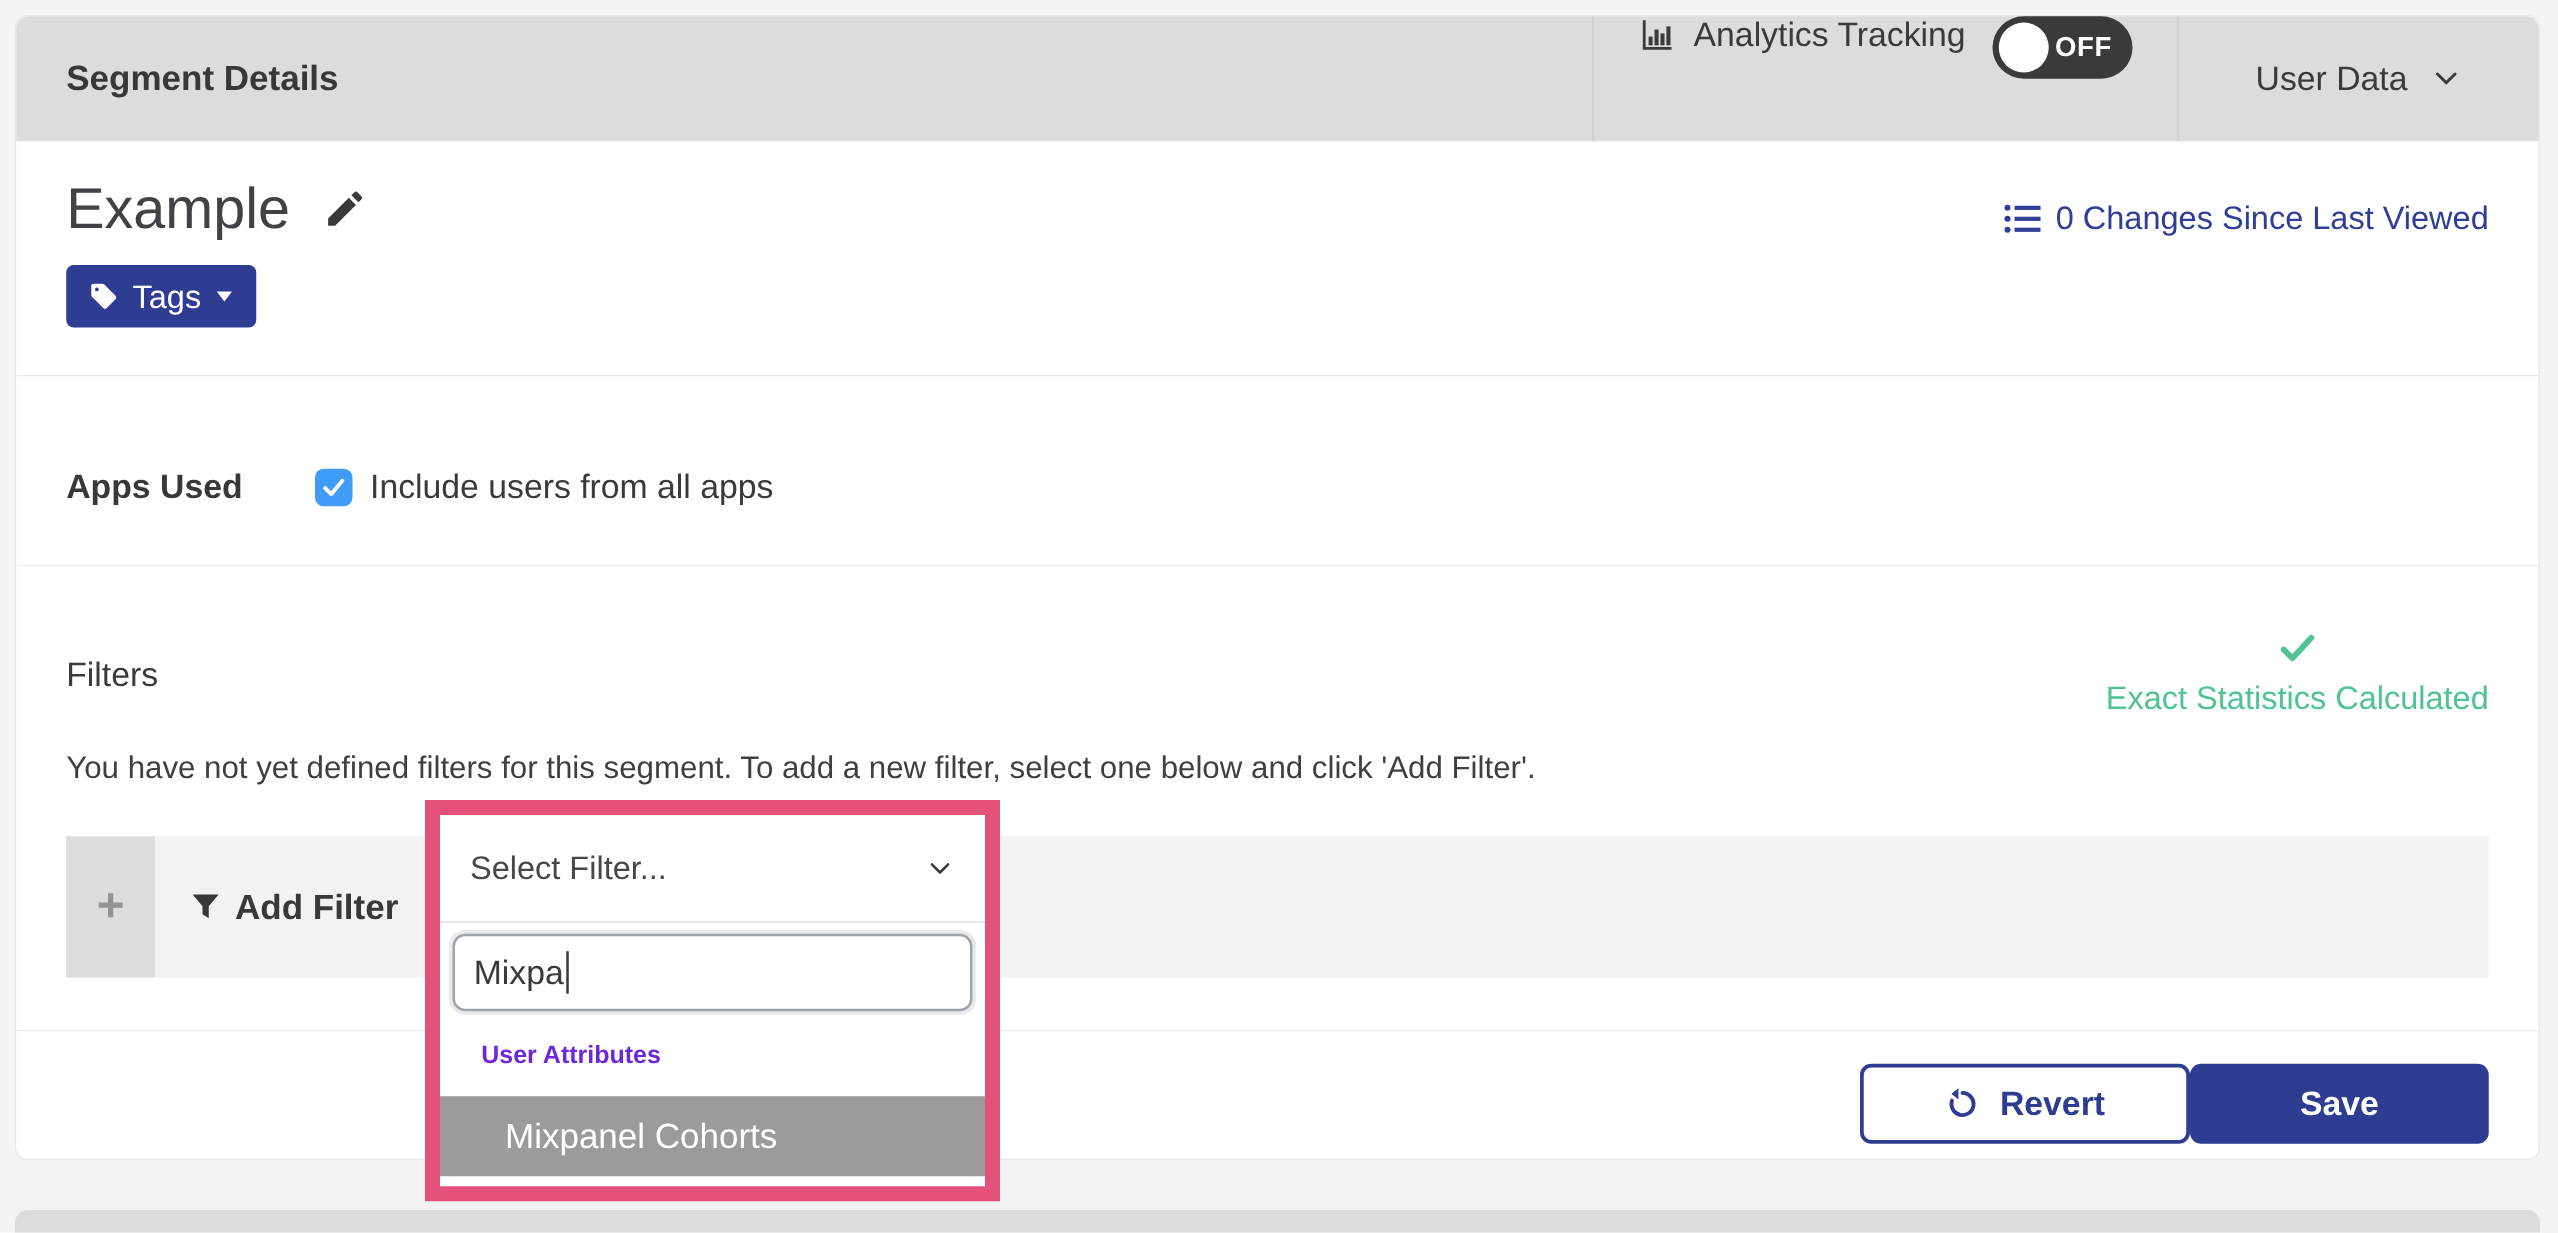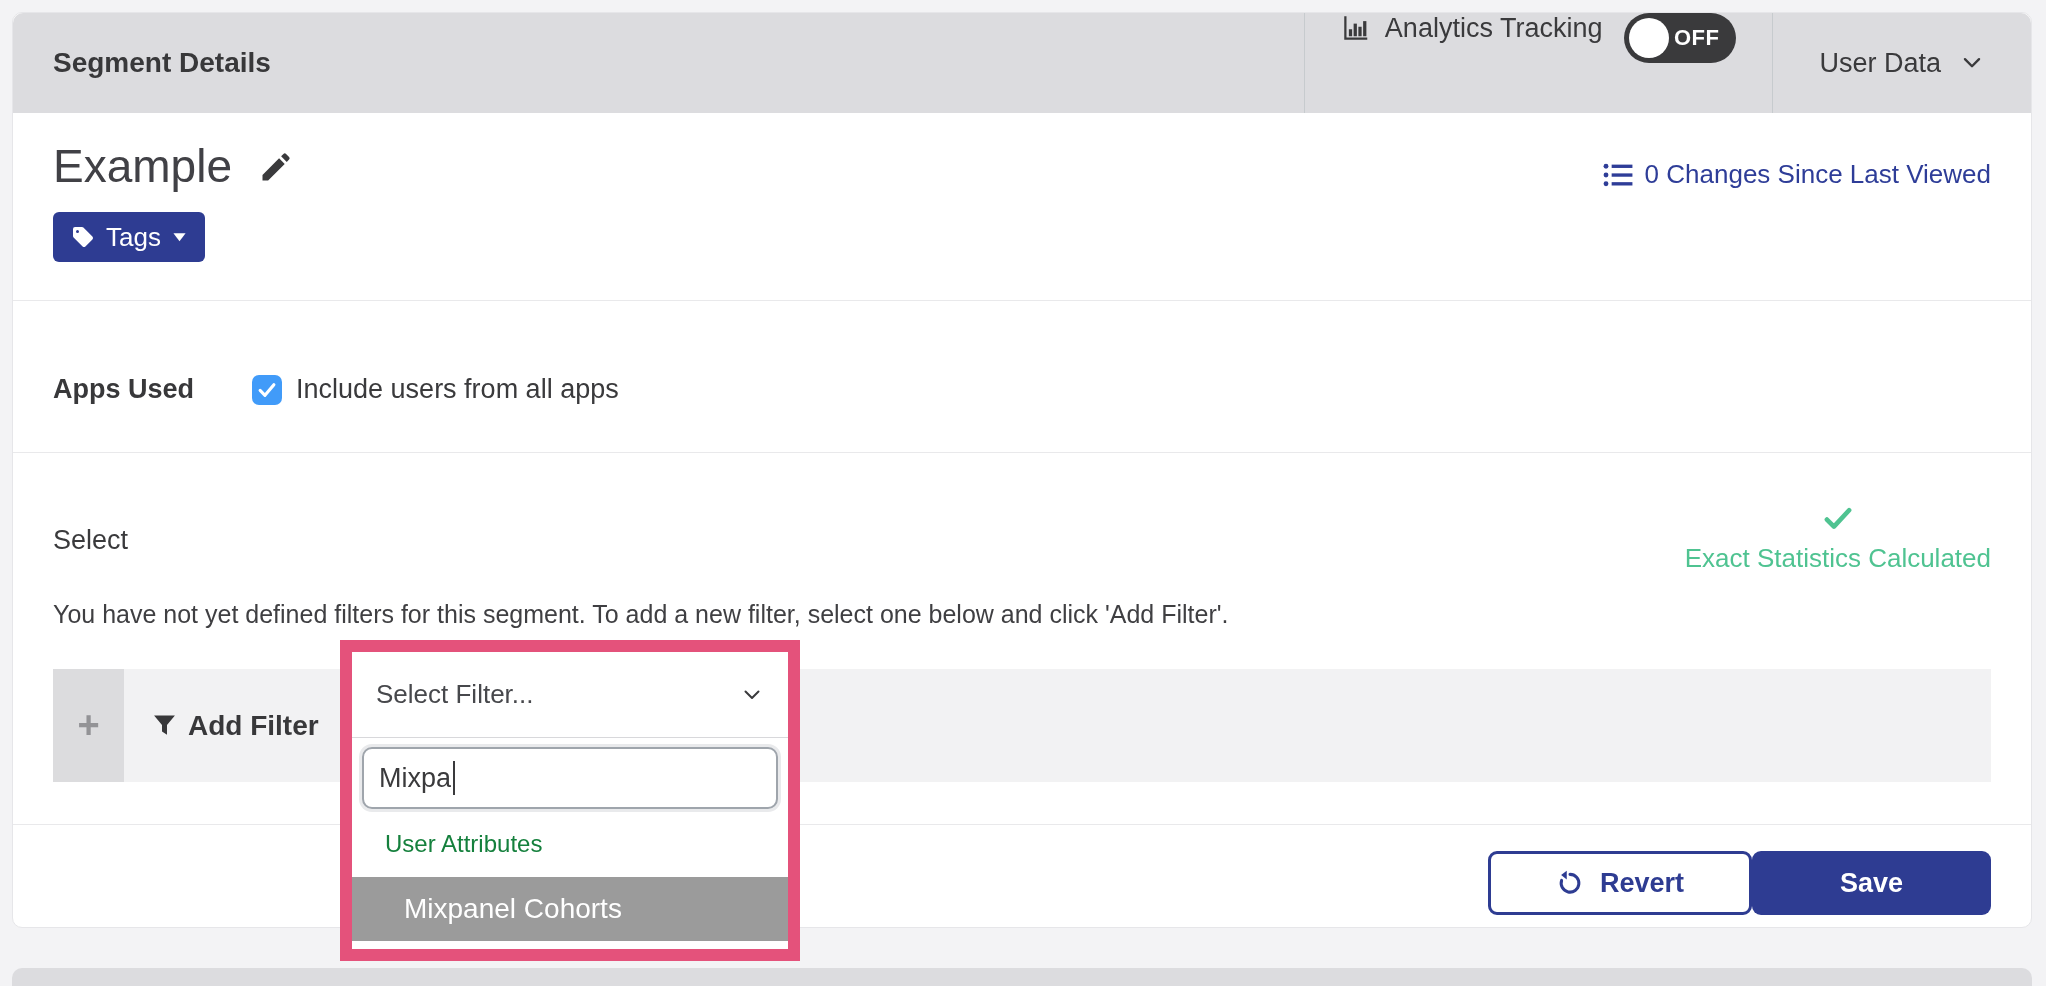--- a/index.html
+++ b/index.html
@@ -21,21 +21,21 @@
     height:100px; background:#dcdcdf; border-radius:10px 10px 0 0;
     display:flex; align-items:center;
   }
   .header-title { margin-left:40px; font-size:28px; font-weight:700; color:#38383a; }
   .header-right { margin-left:auto; display:flex; align-items:stretch; height:100%; }
   .vdiv { width:1px; background:#c7cbce; }
   .analytics-group { display:flex; align-items:flex-start; gap:14px; padding:0 36px; font-size:27px; color:#3a3a3c; }
   .toggle { width:112px; height:50px; border-radius:26px; background:#3a3a3c; position:relative; margin-left:8px; cursor:pointer; }
   .knob { position:absolute; left:5px; top:5px; width:40px; height:40px; border-radius:50%; background:#fff; }
   .toggle-label { position:absolute; right:17px; top:50%; transform:translateY(-50%); color:#fff; font-weight:700; font-size:22px; letter-spacing:.5px; }
-  .userdata-group { display:flex; align-items:center; gap:18px; padding:0 46px; font-size:27px; color:#3a3a3c; cursor:pointer; }
+  .userdata-group { display:flex; align-items:center; gap:18px; padding:0 61px; font-size:27px; color:#3a3a3c; cursor:pointer; }
   
   .title-section { position:relative; height:187px; padding:26px 40px 0; }
   .title-row { display:flex; align-items:center; gap:26px; }
   .segment-name { font-size:46px; font-weight:400; color:#414146; margin:0; line-height:1.2; }
   .tags-btn {
     margin-top:18px; height:50px; padding:0 18px;
     background:#2e3c92; border:none; border-radius:6px;
     color:#fff; font-size:26px; font-family:inherit;
     display:inline-flex; align-items:center; gap:11px; cursor:pointer;
   }
@@ -91,21 +91,21 @@
     border-bottom:1px solid #d8d8db; font-size:26px; color:#47484c; cursor:pointer;
   }
   .select-spacer { flex:1; }
   .dropdown-panel { padding-top:9px; }
   .search-box {
     margin:0 10px; height:62px; border:2px solid #9fa5ac; border-radius:10px;
     box-shadow:0 0 0 3px #e9eaec; background:#fff;
     display:flex; align-items:center; padding:0 15px; font-size:27px; color:#3a3a3c; cursor:text;
   }
   .cursor-bar { width:2px; height:34px; background:#3a3a3c; margin-left:2px; }
-  .group-label { margin-top:18px; padding-left:33px; font-size:24px; font-weight:400; color:#15803d; line-height:34px; }
+  .group-label { margin-top:18px; padding-left:33px; font-size:20px; font-weight:700; color:#6d28d9; line-height:34px; }
   .option-row {
     margin-top:16px; height:64px; background:#9b9b9b; color:#fff; font-size:28px;
     display:flex; align-items:center; padding-left:52px; cursor:pointer;
   }
   svg { display:block; }
 </style>
 </head>
 <body>
 
 <div class="card">
@@ -188,21 +188,21 @@
         <polyline points="4.5,12.5 9.8,17.8 19.5,6.2" fill="none" stroke="#ffffff" stroke-width="3.4" stroke-linecap="round" stroke-linejoin="round"></polyline>
       </svg>
     </span>
     <span class="checkbox-label">Include users from all apps</span>
   </div>
 
   <div class="hdiv"></div>
 
   <div class="filters-section">
     <div class="filters-head">
-      <span class="filters-title">Select</span>
+      <span class="filters-title">Filters</span>
       <span class="status">
         <span>
           <svg width="28" height="24" viewBox="0 0 24 20">
             <polyline points="2.5,10.5 8.5,16.5 21.5,2.5" fill="none" stroke="#4fc391" stroke-width="4" stroke-linecap="round" stroke-linejoin="round"></polyline>
           </svg>
         </span>
         <span>Exact Statistics Calculated</span>
       </span>
     </div>
     <p class="filters-desc">You have not yet defined filters for this segment. To add a new filter, select one below and click 'Add Filter'.</p>

